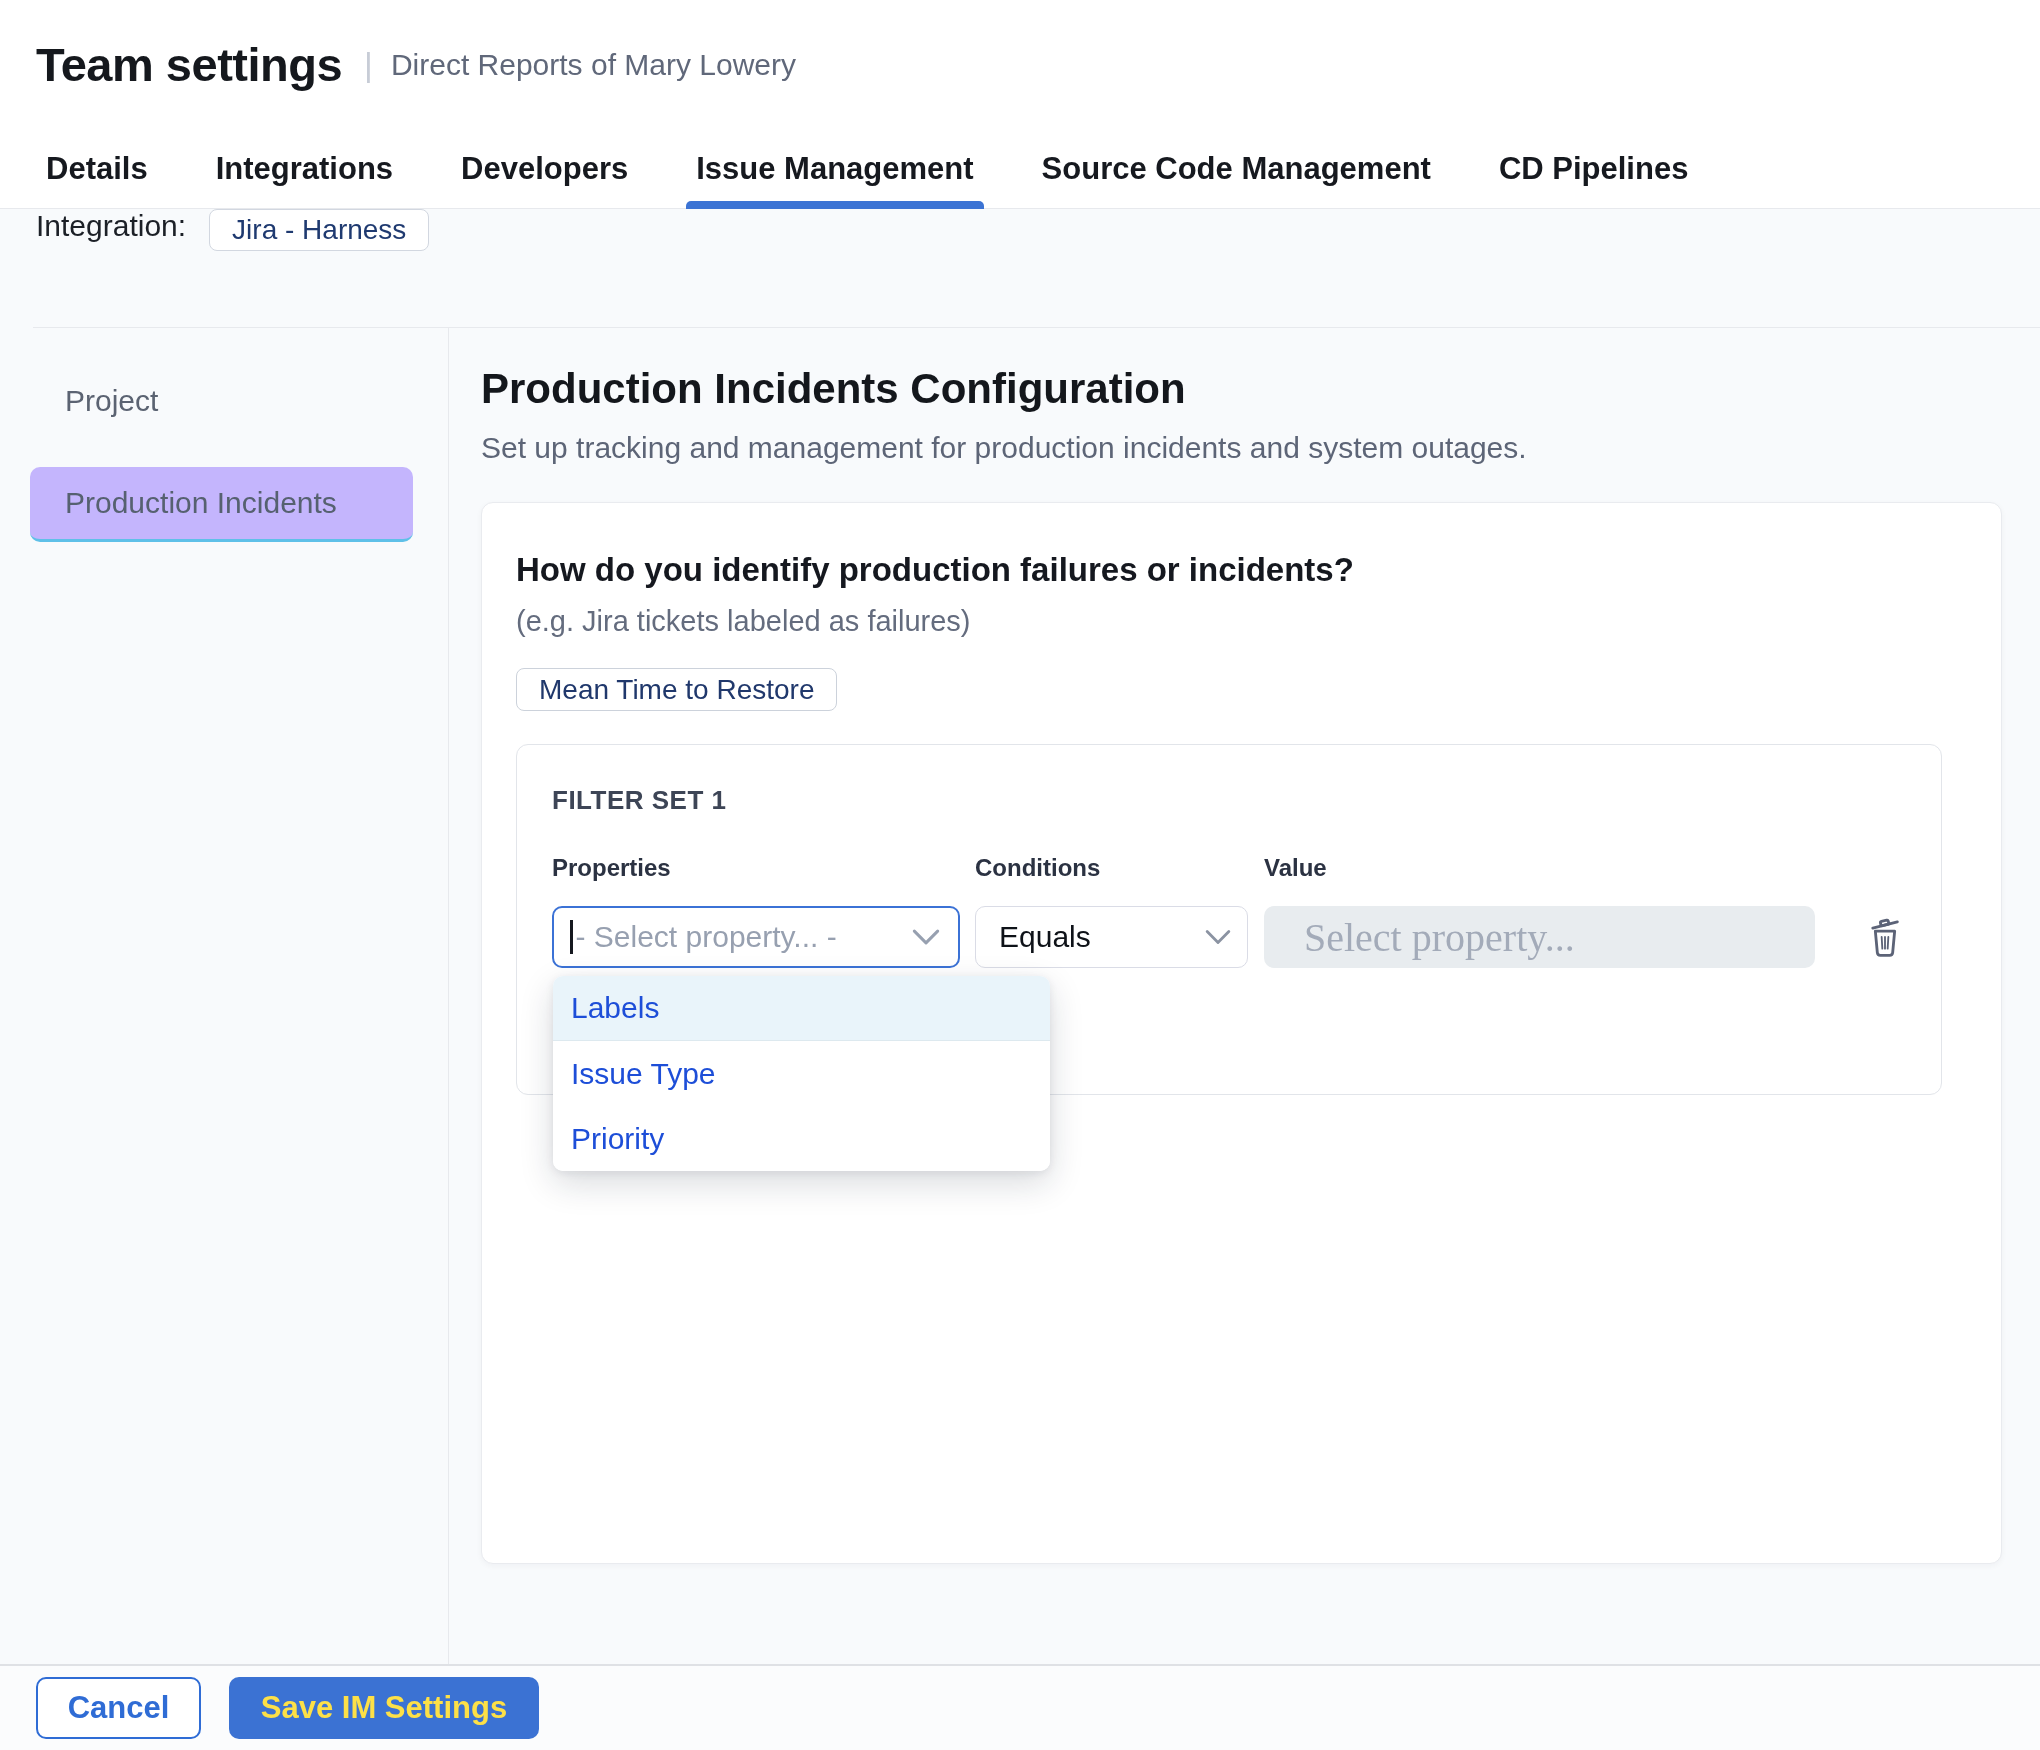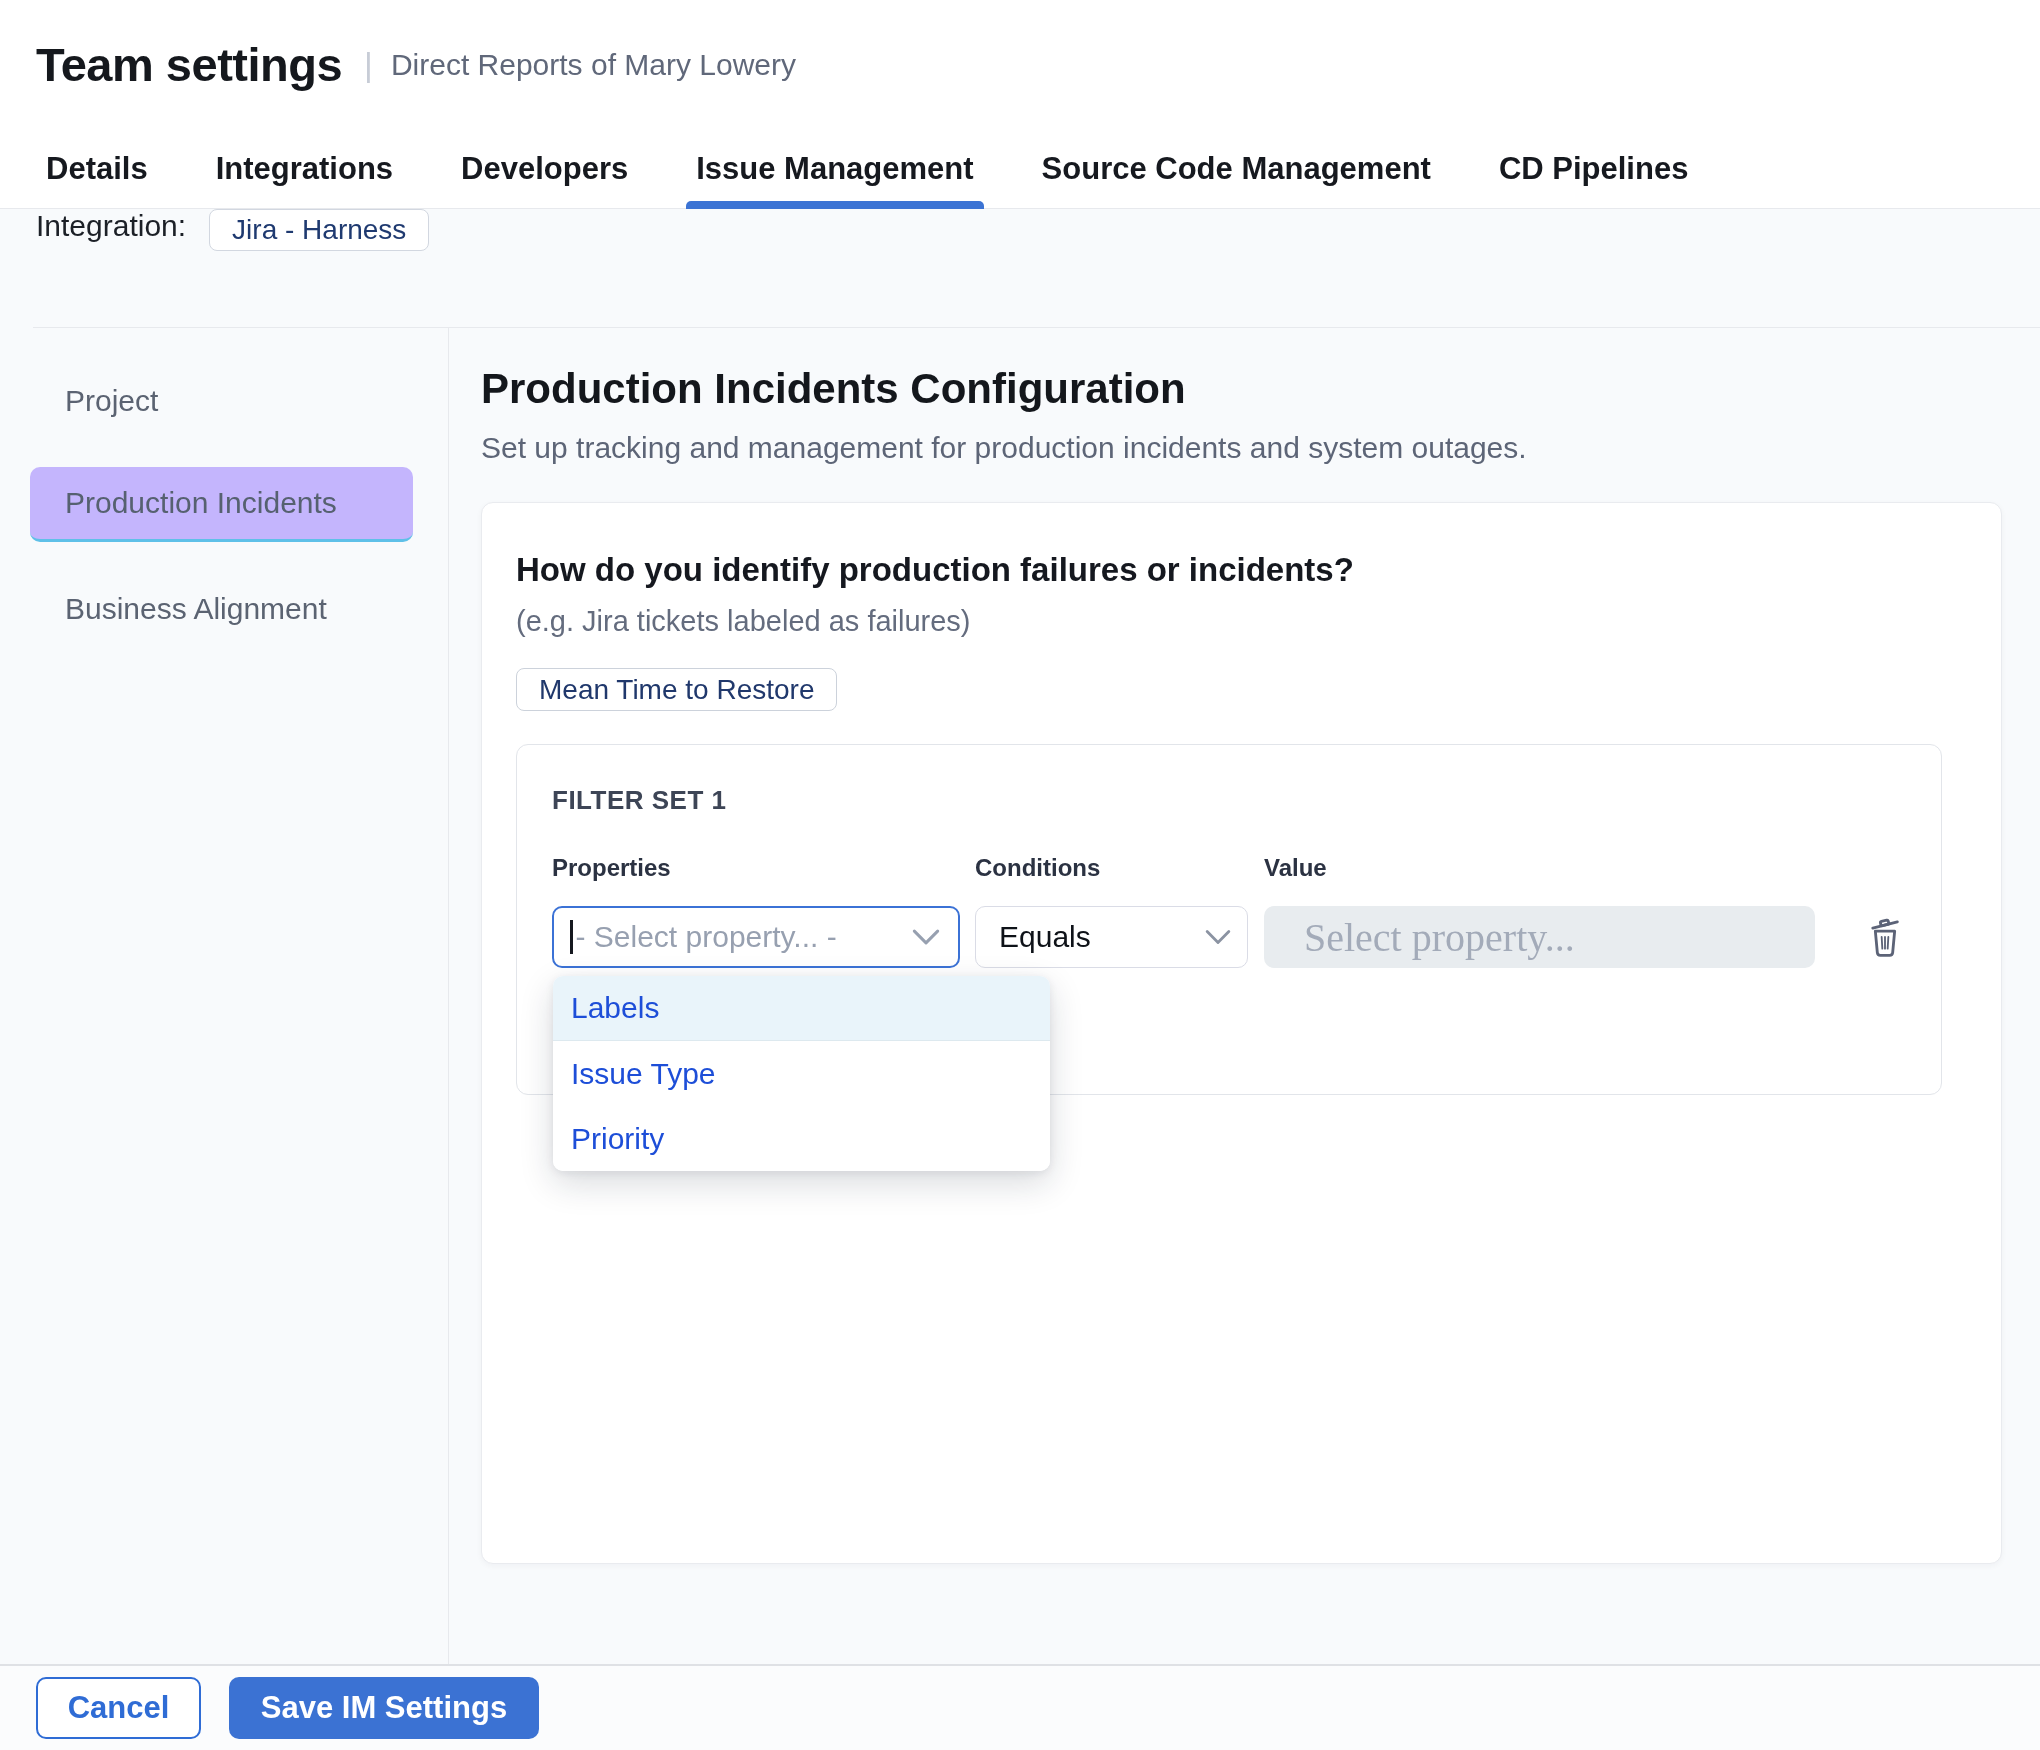--- a/index.html
+++ b/index.html
@@ -63,21 +63,21 @@
 
   .dropdown { position:absolute; top:calc(100% + 8px); left:1px; width:497px; background:#fff; border-radius:10px; overflow:hidden; z-index:5;
               box-shadow:0 12px 34px rgba(20,30,50,0.16), 0 2px 8px rgba(20,30,50,0.08); }
   .dd-item { height:65px; display:flex; align-items:center; padding-left:18px; font-size:30px; color:#1d4ed8; background:#fff; cursor:pointer; }
   .dd-item.highlighted { background:#e9f4fa; border-bottom:1px solid #dde9ef; }
 
   
   .footer { height:86px; flex:none; border-top:2px solid #dfe1e5; background:#fbfcfd; display:flex; align-items:center; padding-left:36px; gap:28px; }
   .btn { height:62px; border-radius:10px; font-size:31px; font-weight:700; font-family:"Liberation Sans", sans-serif; cursor:pointer; }
   .btn-cancel { width:165px; background:#fff; border:2.5px solid #2f6cd5; color:#2f6cd5; }
-  .btn-save { width:310px; background:#3b72d3; border:none; color:#ffffff; }
+  .btn-save { width:310px; background:#3b72d3; border:none; color:#fde047; }
 </style>
 </head>
 <body>
 
 <div class="app">
 
   <div class="header">
     <h1>Team settings</h1>
     <span class="sep">|</span>
     <span class="subtitle">Direct Reports of Mary Lowery</span>
@@ -115,23 +115,20 @@
     <div class="h-divider"></div>
 
     <div class="body-row">
 
       <div class="sidebar">
         <div class="side-item">
           <span>Project</span>
         </div>
         <div class="side-item selected">
           <span>Production Incidents</span>
-        </div>
-        <div class="side-item">
-          <span>Business Alignment</span>
         </div>
       </div>
 
       <div class="content">
         <h2>Production Incidents Configuration</h2>
         <div class="page-sub">Set up tracking and management for production incidents and system outages.</div>
 
         <div class="card">
           <h3>How do you identify production failures or incidents?</h3>
           <div class="eg">(e.g. Jira tickets labeled as failures)</div>

